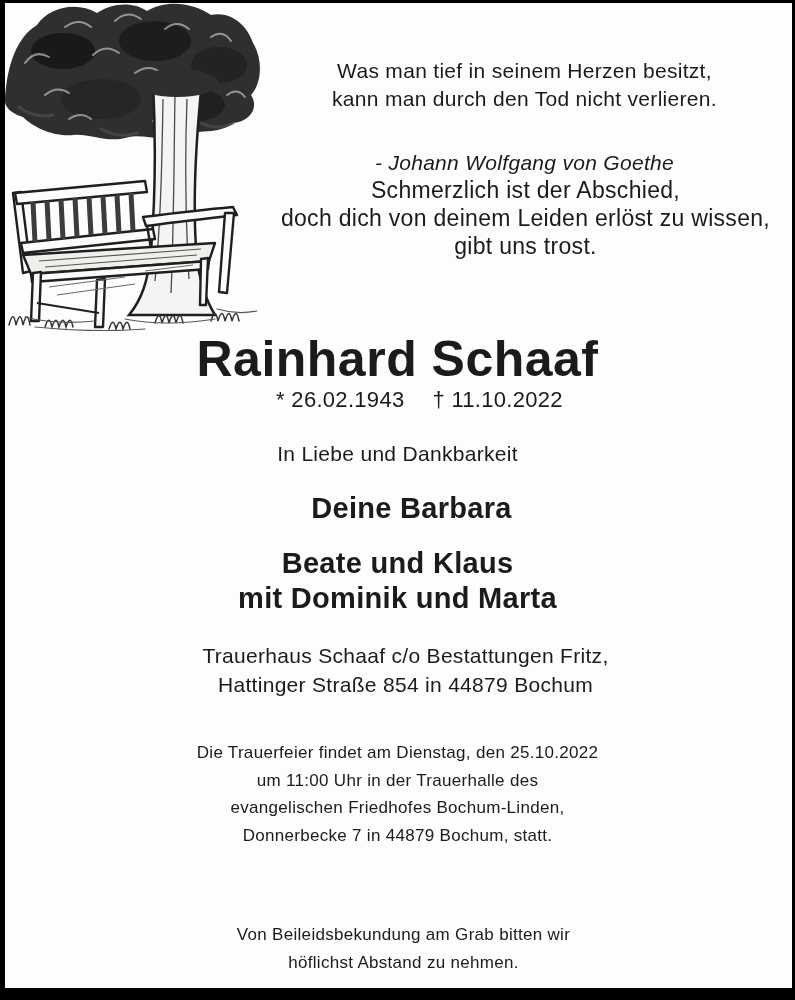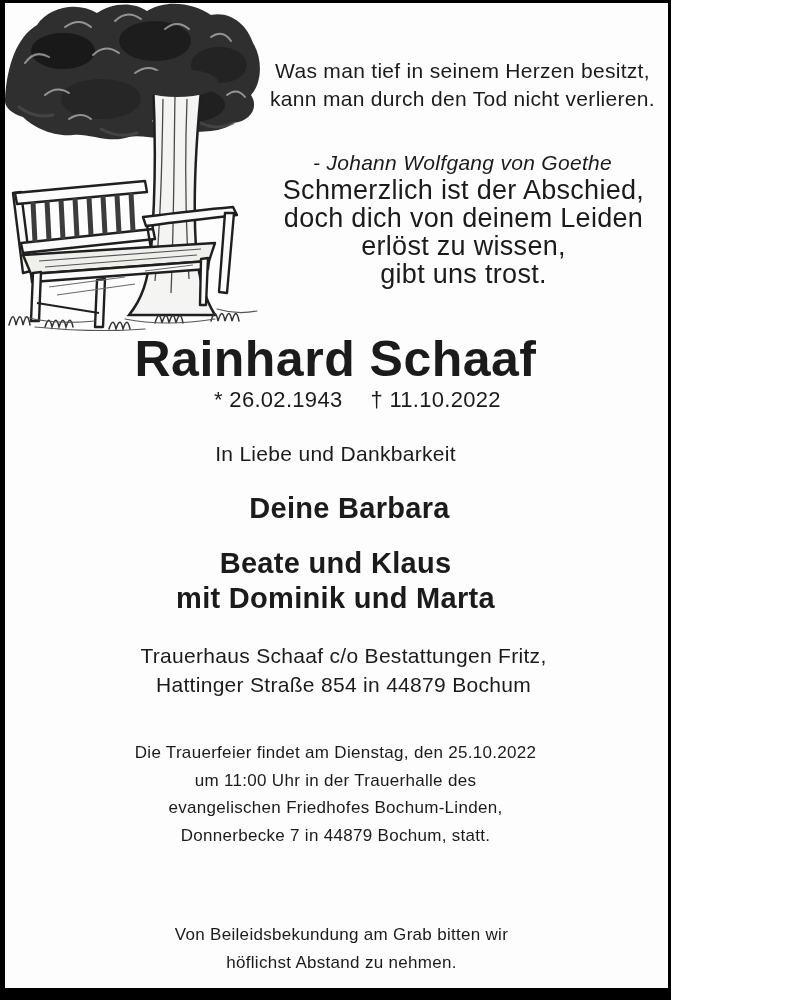--- a/index.html
+++ b/index.html
@@ -1,39 +1,39 @@
 <!DOCTYPE html>
 <html><head>
 <meta charset="utf-8">
 <style>
   * { margin:0; padding:0; box-sizing:border-box; }
   html,body { background:#ffffff; }
   .page {
     position:relative;
-    width:671px; height:1000px;
+    width:795px; height:1000px;
     background:#fdfdfd;
     font-family:"Liberation Sans", sans-serif;
     color:#1b1b1b;
     overflow:hidden;
   }
   .frame {
     position:absolute; inset:0;
     border-style:solid; border-color:#000;
     border-width:3px 3px 12px 5px;
     pointer-events:none;
     z-index:5;
   }
   .illustration {
     position:absolute; left:5px; top:3px;
     width:258px; height:328px;
   }
   .txt { position:absolute; text-align:center; letter-spacing:0.3px; }
   .quote-block   { left:262px; right:8px;  top:57px;  font-size:21px; line-height:28px; }
   .quote-attr    { font-style:italic;margin-top:36px; }
-  .intro-block   { left:264px; right:8px;  top:176px; font-size:27px; line-height:28px; }
+  .intro-block   { left:264px; right:8px;  top:176px; font-size:23px; line-height:28px; }
   .name-line     { left:0; right:0; top:330px; font-size:50px; font-weight:bold; letter-spacing:0.5px; }
   .dates-line    { left:0; right:0; top:387px; font-size:22px;margin-left:44px; }
   .dates-line .gap { display:inline-block; width:28px; }
   .mourn-intro   { left:0; right:0; top:442px; font-size:21px; }
   .mourn-1       { left:0; right:0; top:492px; font-size:29px; font-weight:bold;padding-left:28px; }
   .mourn-2       { left:0; right:0; top:546px; font-size:29px; font-weight:bold; line-height:35px; }
   .address-block { left:16px; right:0; top:641px; font-size:21px; line-height:29px; }
   .service-block { left:0; right:0; top:739px; font-size:17px; line-height:27.5px;text-align:center; }
   .urn-line      { left:0; right:0; top:868px; font-size:21px; }
   .condolence-block { left:0; right:0; top:921px; font-size:17px; line-height:28px;padding-left:12px; }

